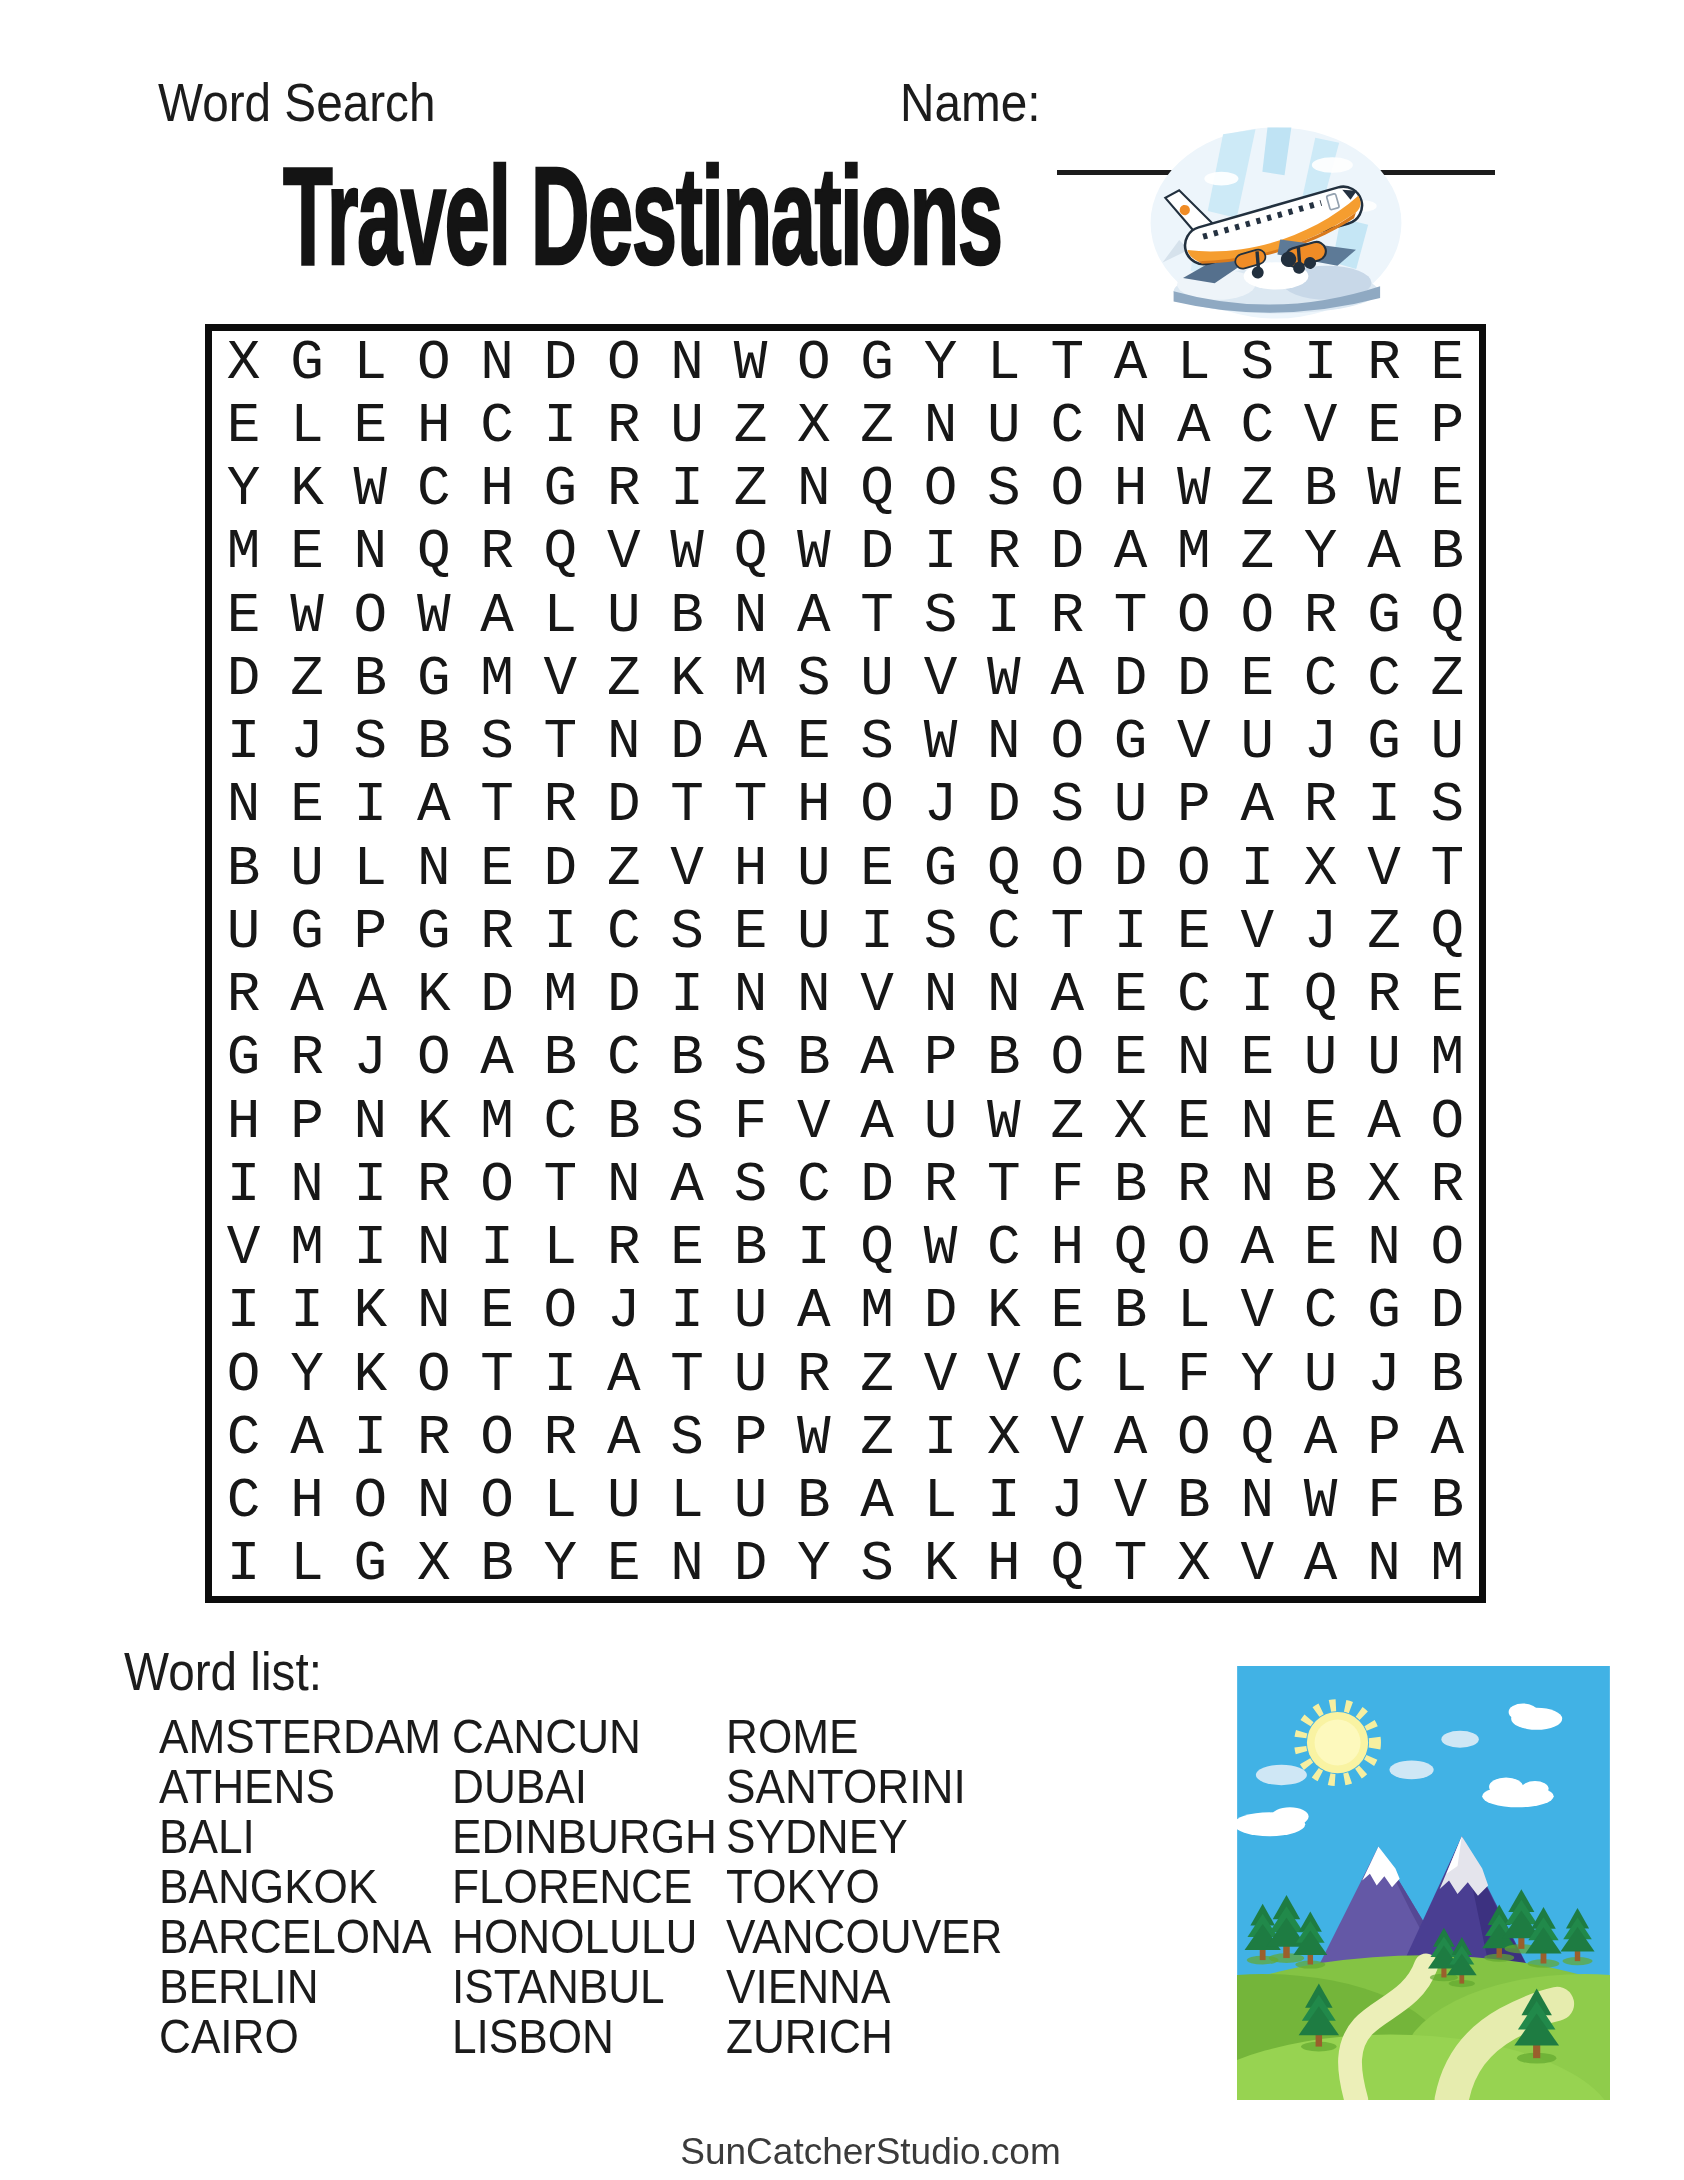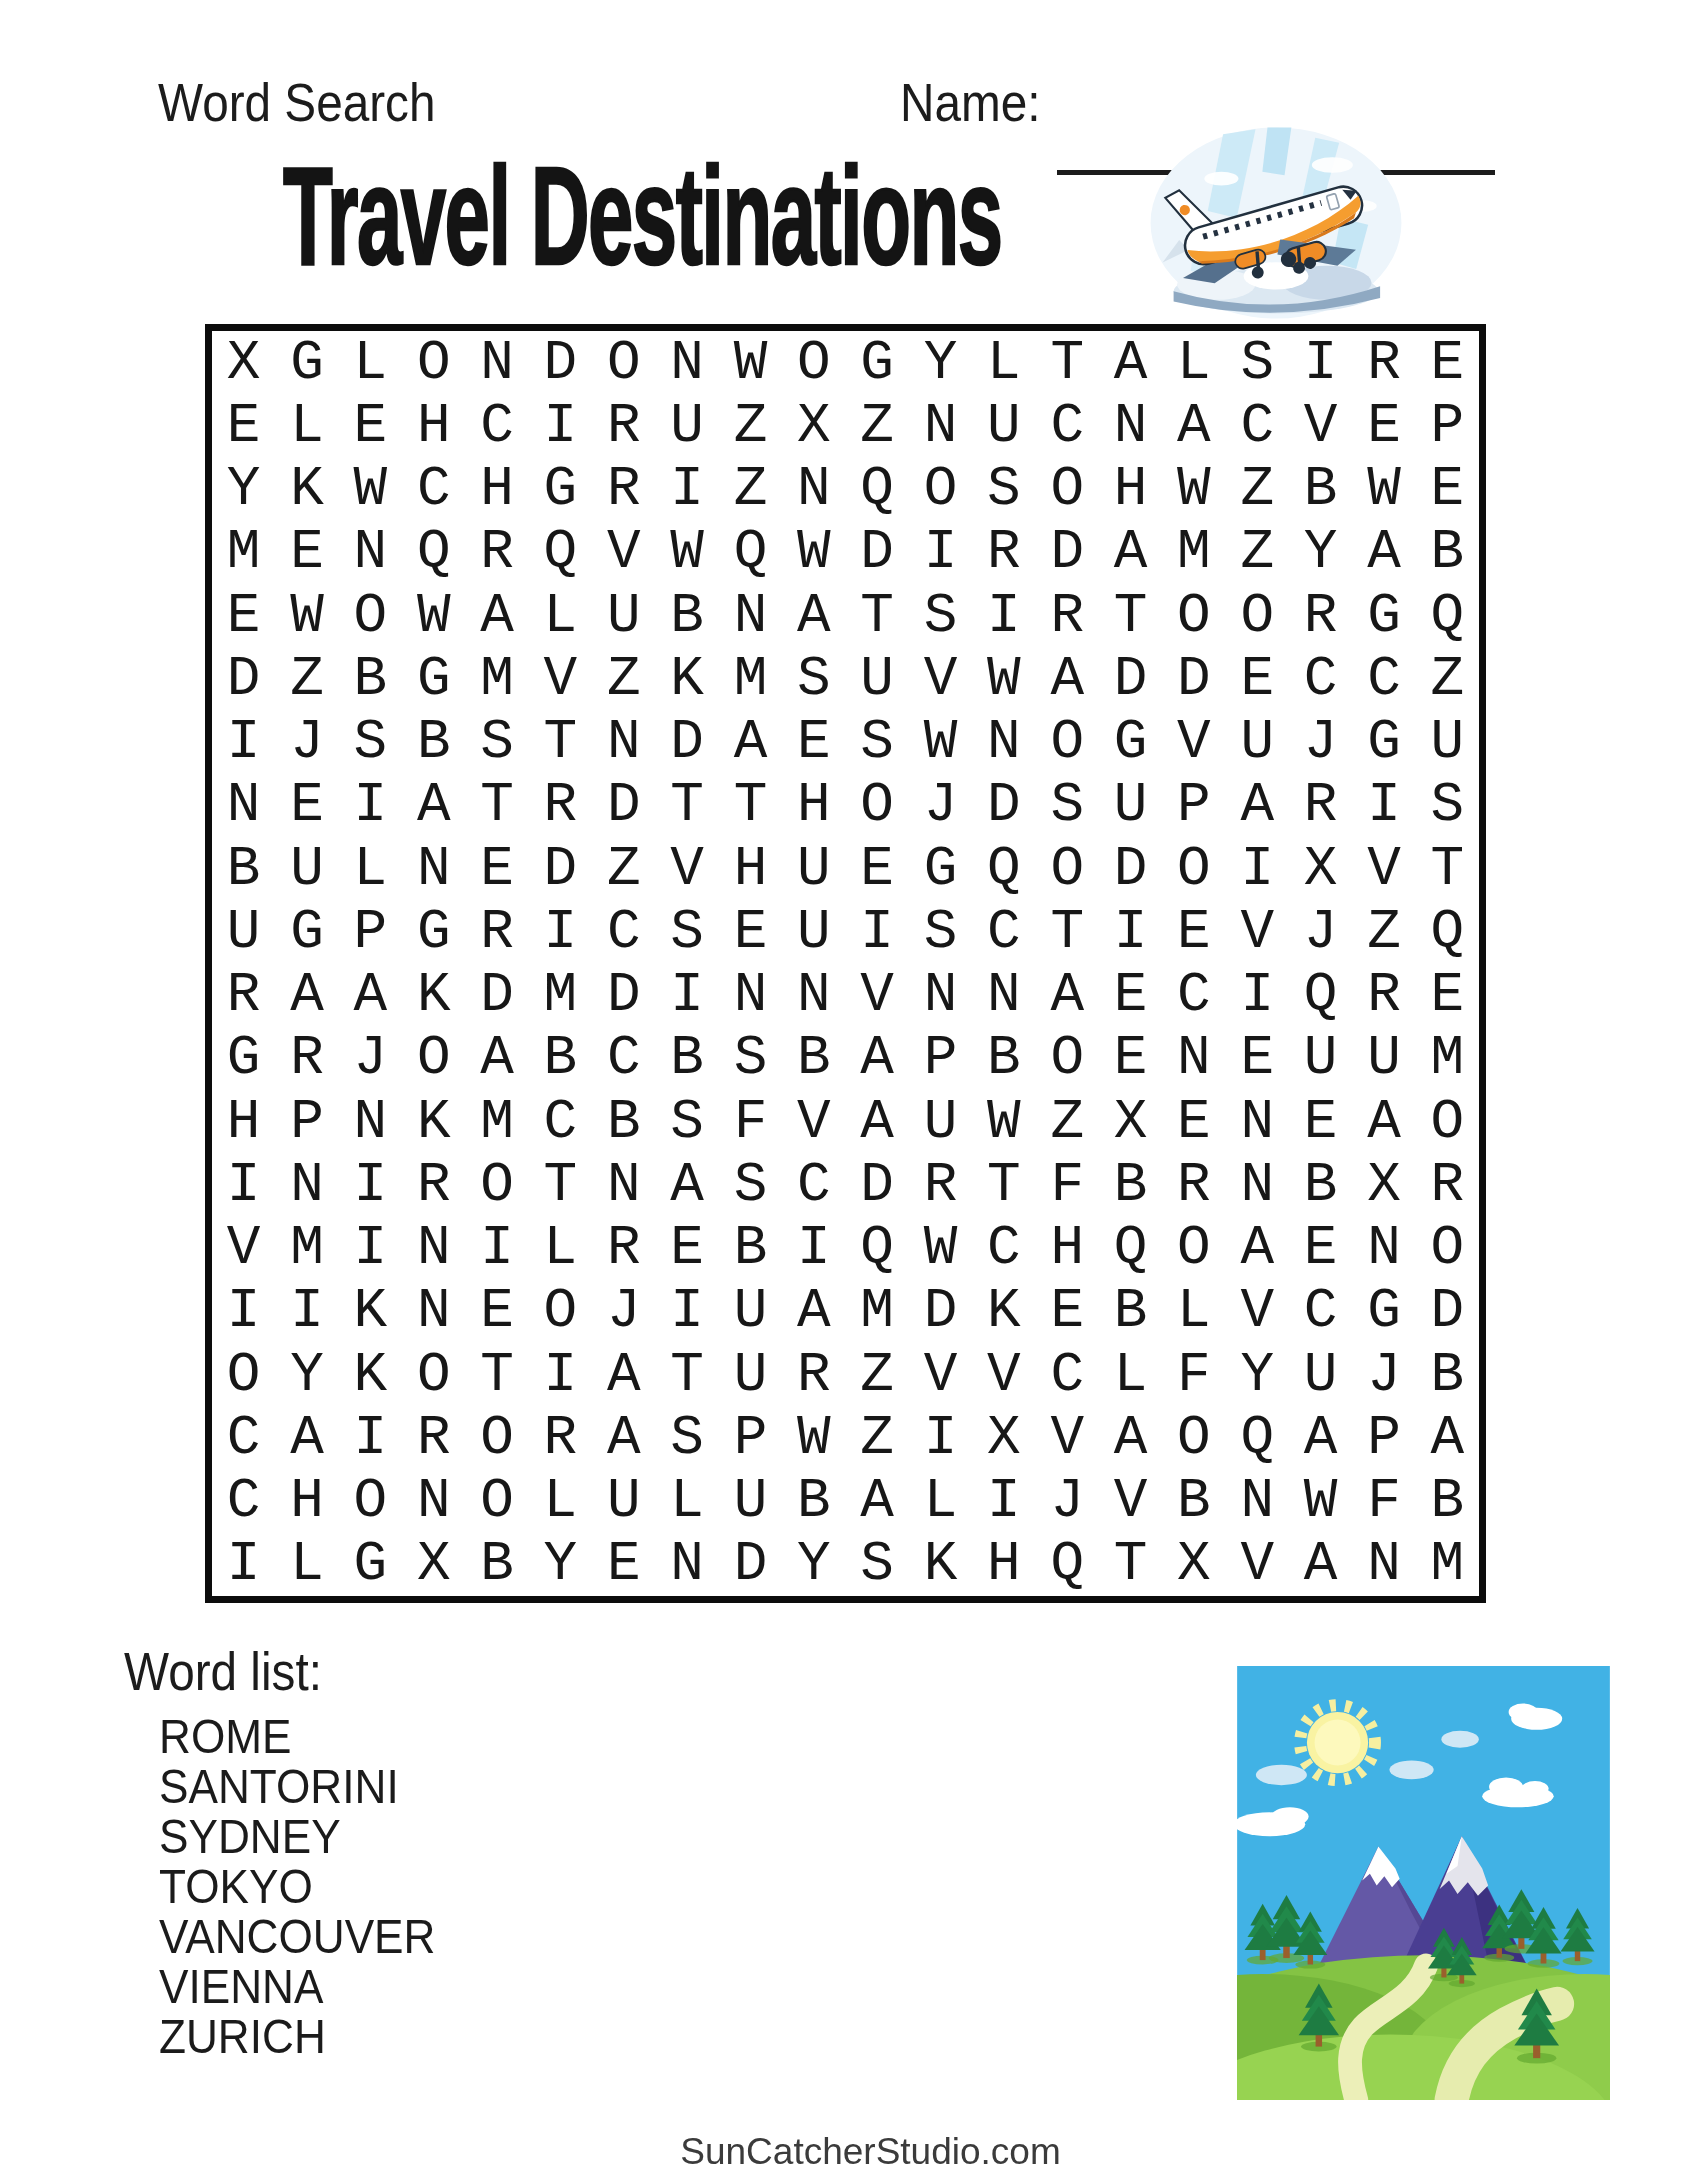--- a/index.html
+++ b/index.html
@@ -493,20 +493,38 @@
       <span class="cell">T</span>
       <span class="cell">X</span>
       <span class="cell">V</span>
       <span class="cell">A</span>
       <span class="cell">N</span>
       <span class="cell">M</span>
     </div>
 
   <div class="wl-head">Word list:</div>
   <div class="cols">
+      <ul class="word-col">
+        <li class="word">AMSTERDAM</li>
+        <li class="word">ATHENS</li>
+        <li class="word">BALI</li>
+        <li class="word">BANGKOK</li>
+        <li class="word">BARCELONA</li>
+        <li class="word">BERLIN</li>
+        <li class="word">CAIRO</li>
+      </ul>
+      <ul class="word-col">
+        <li class="word">CANCUN</li>
+        <li class="word">DUBAI</li>
+        <li class="word">EDINBURGH</li>
+        <li class="word">FLORENCE</li>
+        <li class="word">HONOLULU</li>
+        <li class="word">ISTANBUL</li>
+        <li class="word">LISBON</li>
+      </ul>
       <ul class="word-col">
         <li class="word">ROME</li>
         <li class="word">SANTORINI</li>
         <li class="word">SYDNEY</li>
         <li class="word">TOKYO</li>
         <li class="word">VANCOUVER</li>
         <li class="word">VIENNA</li>
         <li class="word">ZURICH</li>
       </ul>
     </div>

